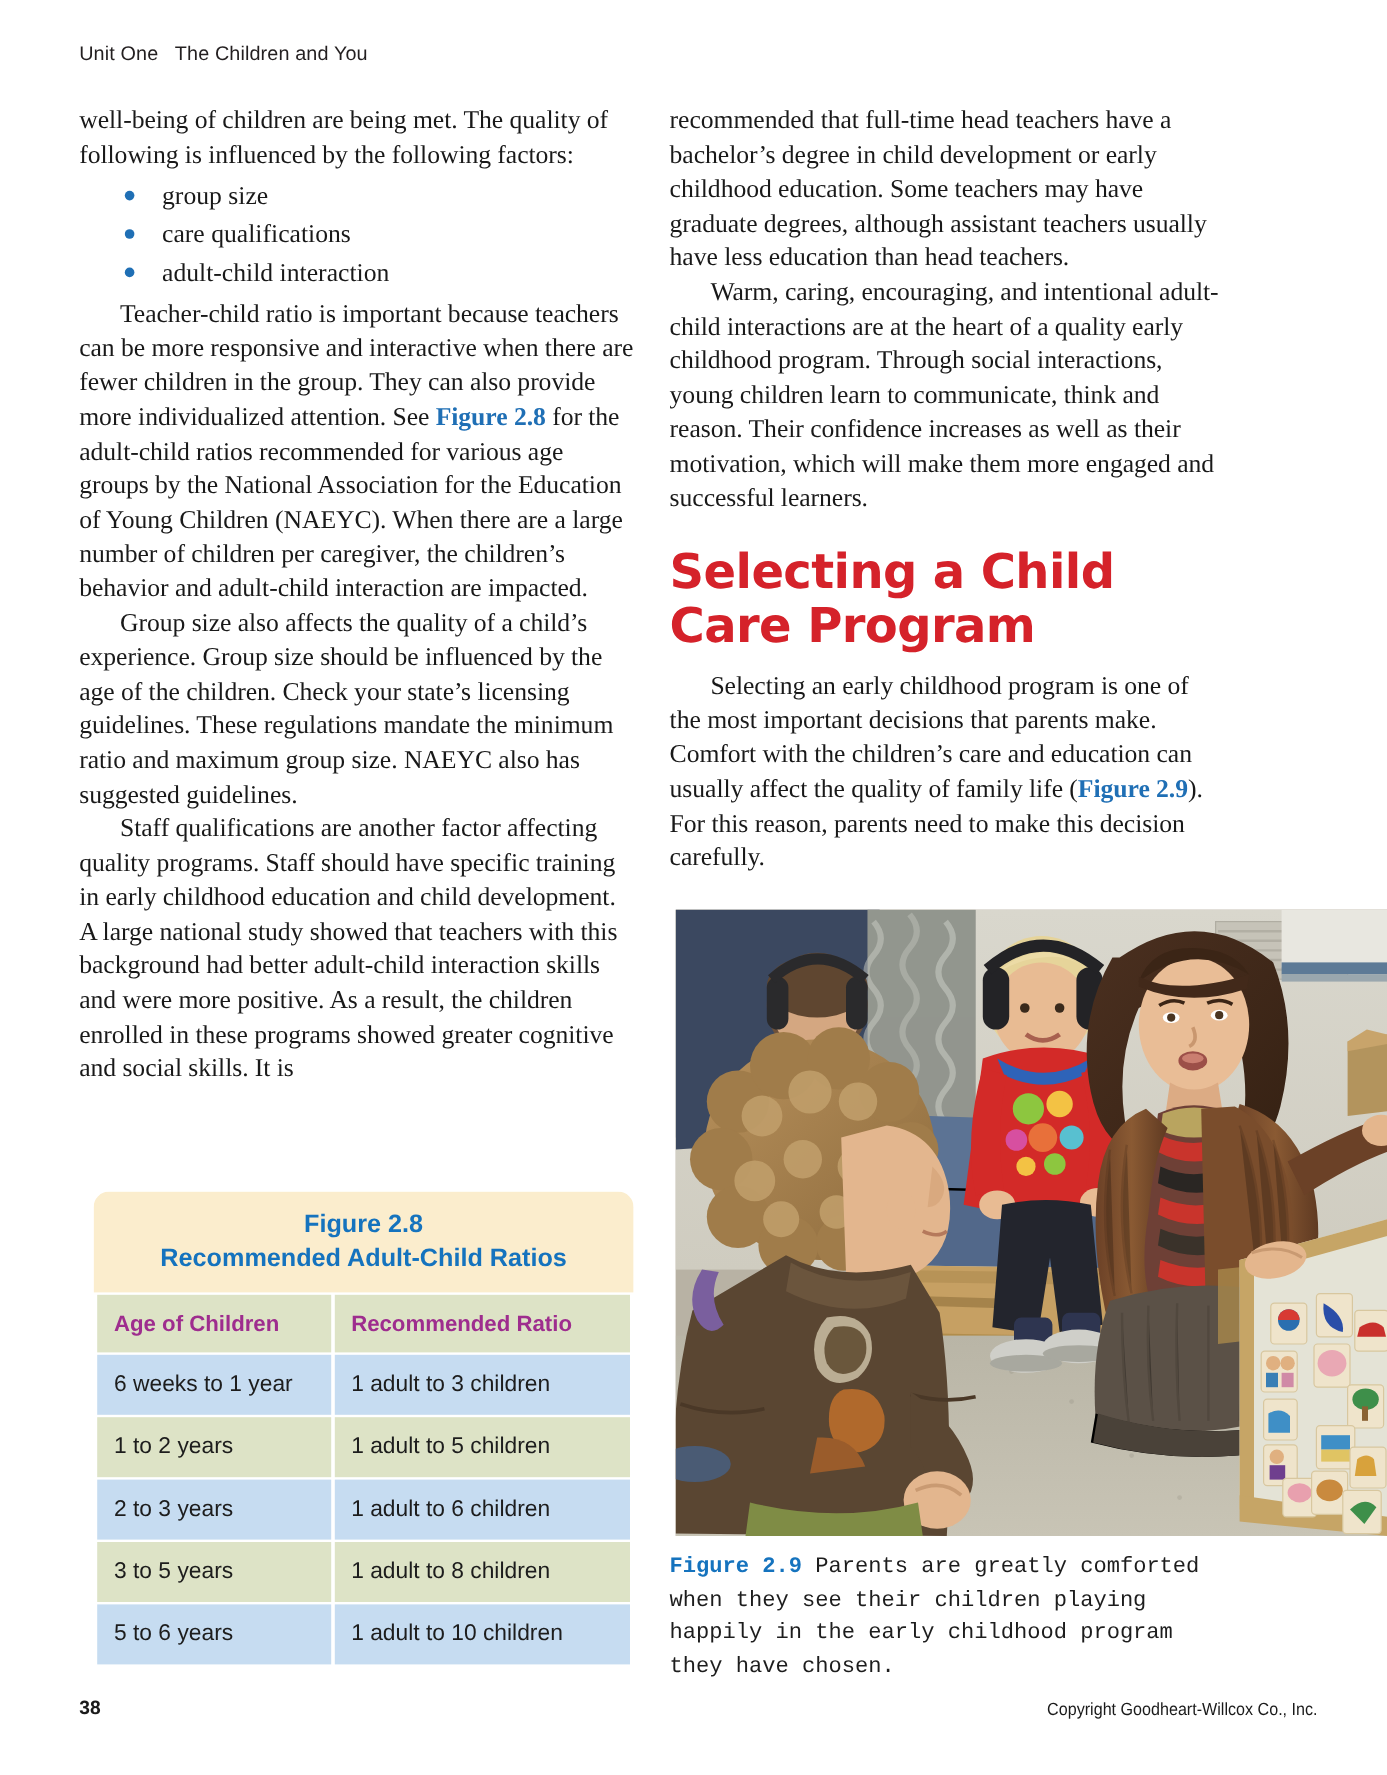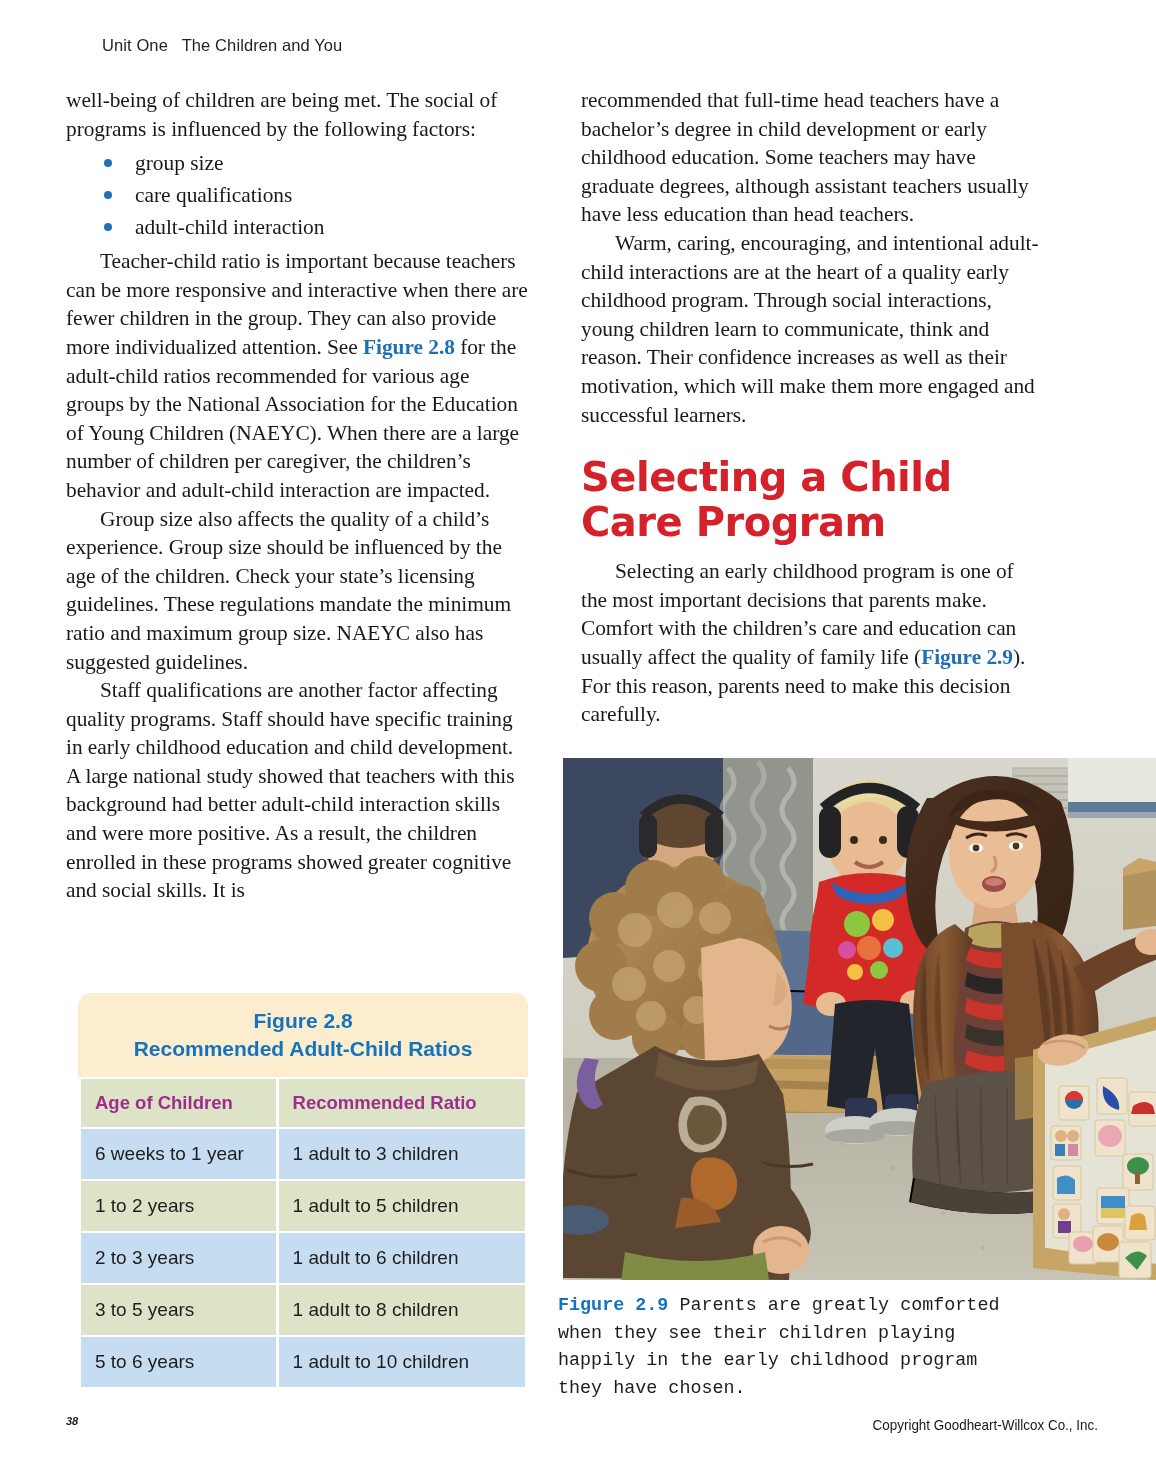--- a/index.html
+++ b/index.html
@@ -26,31 +26,30 @@
   
   .running-head {
     position: absolute;
     left: 66px;
     top: 36px;
     font-family: "Liberation Sans", "DejaVu Sans", sans-serif;
     font-size: 16.5px;
     color: #231f20;
     letter-spacing: 0.1px;
     white-space: pre;
-    margin-left: 36px;
   }
 
   
   .col {
     position: absolute;
     top: 86px;
     width: 462px;
   }
   .col-left  { left: 66px;  }
-  .col-right { left: 558px; margin-left: 23px; }
+  .col-right { left: 558px; }
 
   .para {
     font-size: 21.4px;
     line-height: 28.6px;
     text-indent: 34px;
     margin: 0;
     color: #191919;
     text-align: left;
     letter-spacing: -0.05px;
   }
@@ -170,23 +169,22 @@
     color: #1573be;
   }
 
   
   .folio {
     position: absolute;
     left: 66px;
     top: 1415px;
     font-family: "Liberation Sans", "DejaVu Sans", sans-serif;
     font-weight: bold;
-    font-size: 11px;
+    font-size: 16px;
     color: #1a1a1a;
-    font-style: italic;
   }
   .copyright {
     position: absolute;
     right: 58px;
     top: 1417px;
     font-family: "Liberation Sans", "DejaVu Sans", sans-serif;
     font-size: 14.6px;
     color: #1a1a1a;
     transform: scaleX(0.92);
     transform-origin: right center;
@@ -195,21 +193,21 @@
 </style>
 </head>
 <body>
 
 <div class="page">
 
   <div class="running-head">Unit One   The Children and You</div>
 
   <div class="col col-left">
 
-    <p class="para noindent">well-being of children are being met. The social of programs is influenced by the following factors:</p>
+    <p class="para noindent">well-being of children are being met. The quality of following is influenced by the following factors:</p>
 
     <ul class="bullets">
       <li>
         <span class="dot"></span>
         <span>group size</span>
       </li>
       <li>
         <span class="dot"></span>
         <span>care qualifications</span>
       </li>

